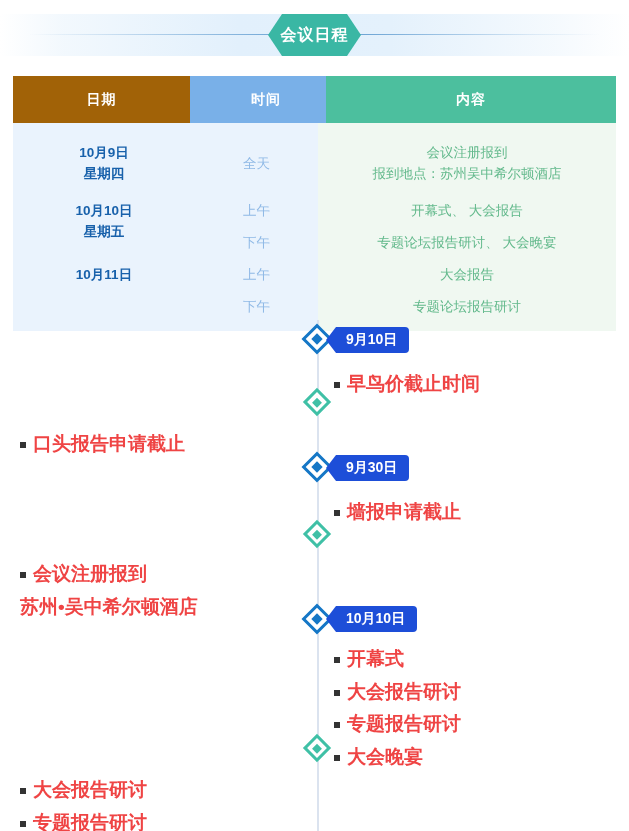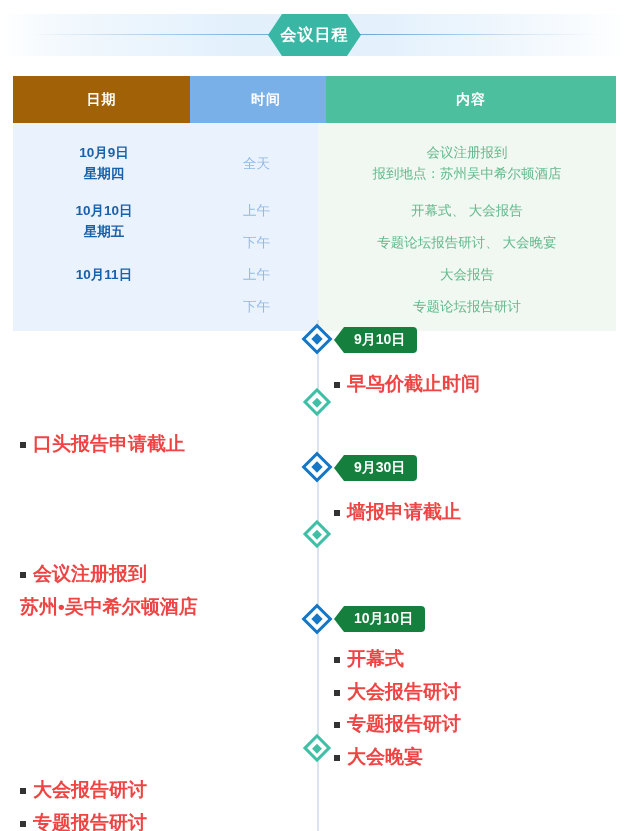--- a/index.html
+++ b/index.html
@@ -95,21 +95,21 @@
     content:"";position:absolute;left:3.5px;top:3.5px;width:7px;height:7px;
     background:#3fc0a6;
   }
 
   
   .flag{
     position:absolute;height:26px;display:flex;align-items:center;
     color:#ffffff;font-size:14px;font-weight:bold;white-space:nowrap;
   }
   .flag-right{            
-    left:334px;background:#15803d;padding:0 12px 0 20px;
+    left:326px;background:#1d4ed8;padding:0 12px 0 20px;
     clip-path:polygon(10px 0, 100% 0, 100% 100%, 10px 100%, 0 50%);
     border-radius:0 4px 4px 0;
   }
 
   .items{
     position:absolute;font-size:19px;line-height:1.72;color:#ef4444;
     font-weight:bold;white-space:nowrap;
   }
   .items-right{left:334px;}
   .items-left{left:20px;}

